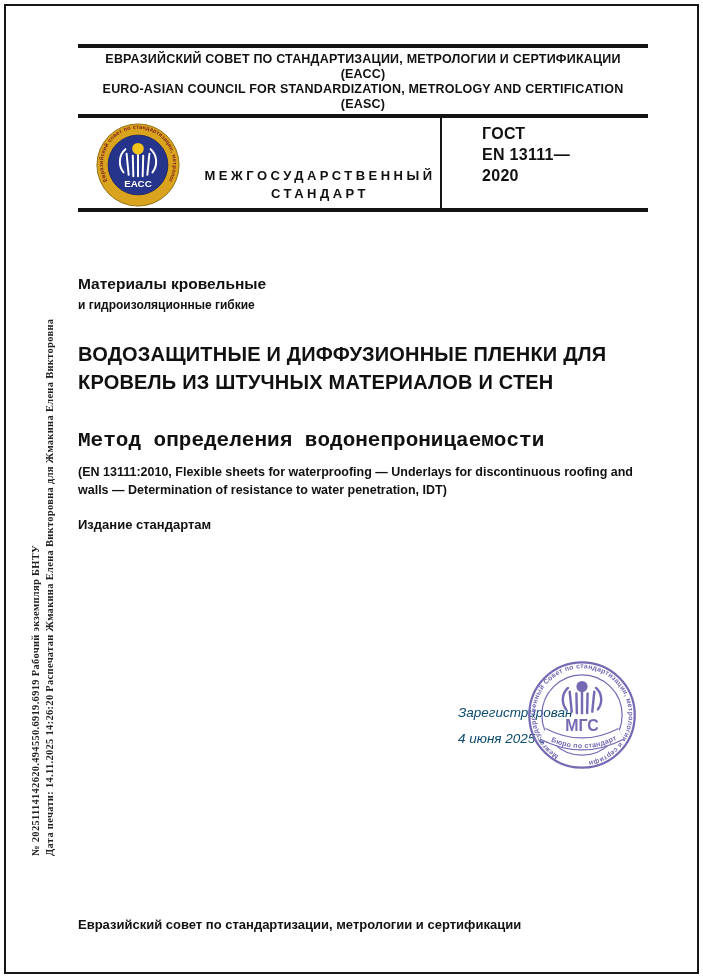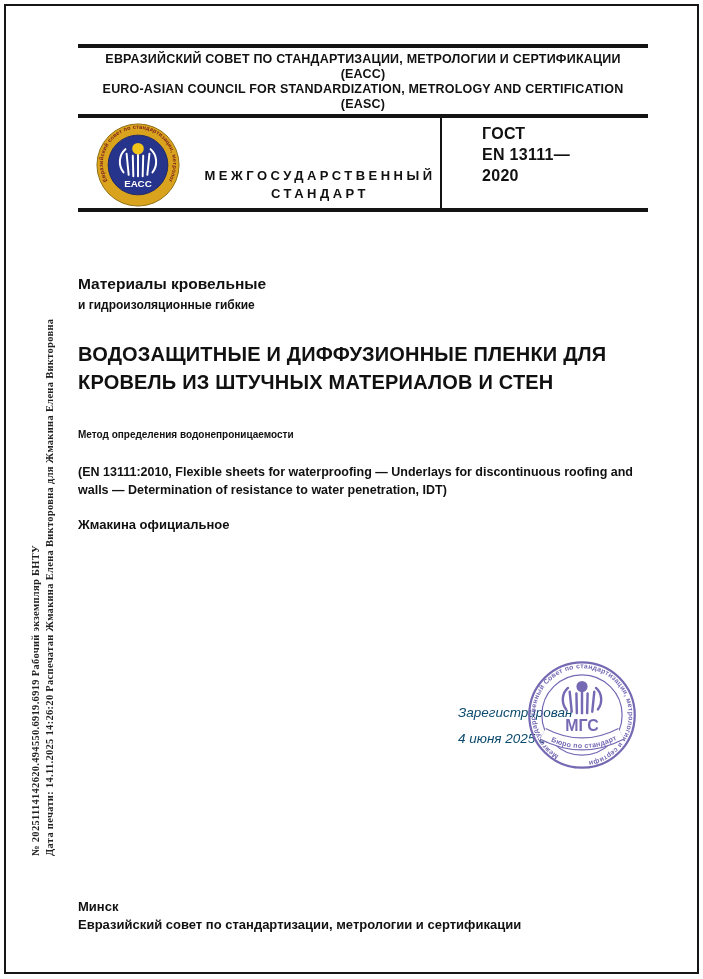--- a/index.html
+++ b/index.html
@@ -38,21 +38,21 @@
     position:absolute;left:482px;top:123px;
     font-weight:bold;font-size:16px;line-height:21px;letter-spacing:0.3px;
   }
   .center-line{
     position:absolute;left:78px;width:570px;text-align:left;font-weight:bold;
   }
   .group-l1{top:275px;font-size:15.5px;}
   .group-l2{top:298px;font-size:12px;}
   .main-l1{top:343px;font-size:20px;letter-spacing:0.2px;}
   .main-l2{top:371px;font-size:20px;letter-spacing:0.2px;}
-  .method{top:429px;font-size:10px;}
+  .method{top:429px;font-size:21px;font-family:Liberation Mono, monospace;}
   .en-ref{
     position:absolute;left:78px;top:464px;width:572px;
     font-weight:bold;font-size:12.5px;line-height:17.5px;text-align:left;
   }
   .edition{top:517px;font-size:13px;}
   .reg-block{
     position:absolute;left:458px;top:700px;
     font-size:13.5px;line-height:26px;font-weight:normal;color:#0c4a6e;font-style:italic;
   }
   .stamp-svg{position:absolute;left:526px;top:659px;width:112px;height:112px;}
@@ -121,21 +121,21 @@
     <div>EN 13111—</div>
     <div>2020</div>
   </div>
 
   <div class="center-line group-l1">Материалы кровельные</div>
   <div class="center-line group-l2">и гидроизоляционные гибкие</div>
   <div class="center-line main-l2">КРОВЕЛЬ ИЗ ШТУЧНЫХ МАТЕРИАЛОВ И СТЕН</div>
   <div class="center-line main-l1">ВОДОЗАЩИТНЫЕ И ДИФФУЗИОННЫЕ ПЛЕНКИ ДЛЯ</div>
   <div class="center-line method">Метод определения водонепроницаемости</div>
   <div class="en-ref">(EN 13111:2010, Flexible sheets for waterproofing — Underlays for discontinuous roofing and walls — Determination of resistance to water penetration, IDT)</div>
-  <div class="center-line edition">Жмакина официальное</div>
+  <div class="center-line edition">Издание стандартам</div>
 
   <div class="reg-block">
     <div>Зарегистрирован</div>
     <div>4 июня 2025 г.</div>
   </div>
 
   <svg class="stamp-svg" viewBox="0 0 120 120">
     <circle cx="60" cy="60" r="56.5" fill="none" stroke="#7669b3" stroke-width="2.4"></circle>
     <circle cx="60" cy="60" r="43" fill="none" stroke="#7669b3" stroke-width="1.3"></circle>
     <path id="stampring" d="M 35 103.3 A 50 50 0 1 1 68.7 109.2" fill="none"></path>
@@ -154,15 +154,14 @@
     <circle cx="60" cy="29.5" r="6" fill="#7669b3"></circle>
     <text x="60" y="77" text-anchor="middle" font-size="17" font-weight="bold" fill="#7669b3">МГС</text>
     <path d="M 18 80 Q 60 102 102 80" fill="none" stroke="#7669b3" stroke-width="14"></path>
     <path d="M 18 80 Q 60 102 102 80" fill="none" stroke="#ffffff" stroke-width="11.5"></path>
     <path id="stampbanner" d="M 23 86.5 Q 60 104.5 97 86.5" fill="none"></path>
     <text font-size="7.6" font-weight="bold" fill="#7669b3" letter-spacing="0.3">
       <textPath href="#stampbanner" startOffset="4">Бюро по стандартам</textPath>
     </text>
   </svg>
 
-  <div class="center-line footer-city">Минск</div>
   <div class="center-line footer-pub">Евразийский совет по стандартизации, метрологии и сертификации</div>
 </div>
 
 </body></html>

